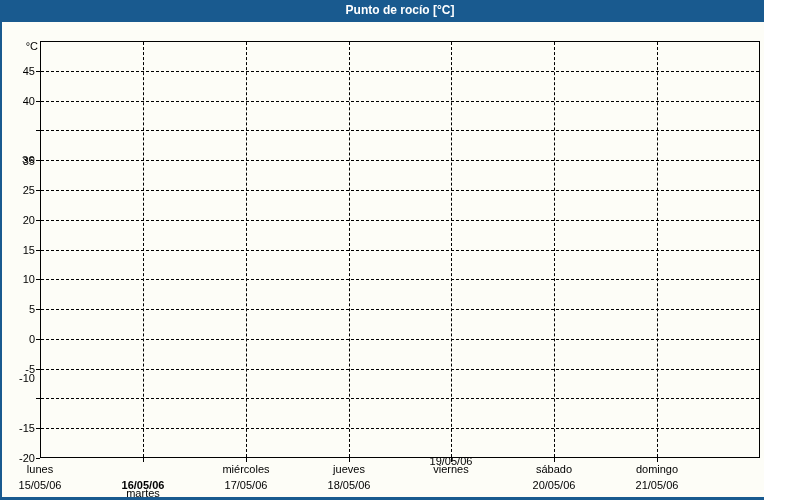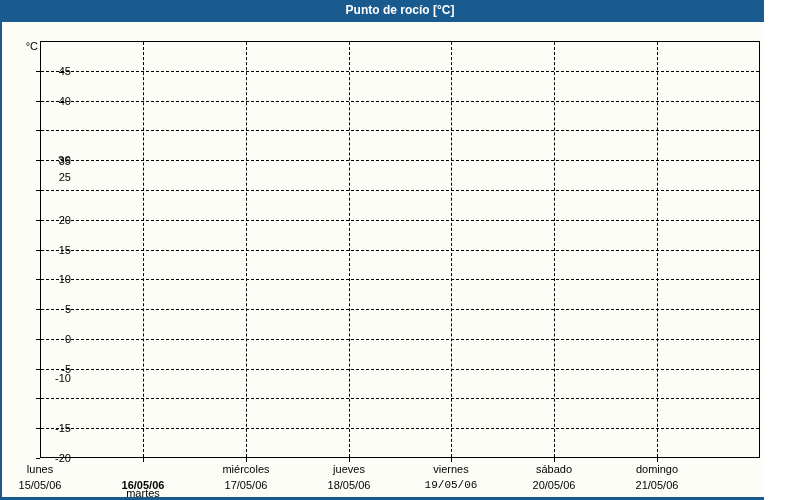--- a/index.html
+++ b/index.html
@@ -29,21 +29,21 @@
     position: absolute; left: 40px; top: 41px; width: 720px; height: 417px;
     border: 1px solid #000000; box-sizing: border-box;
     background: #fdfdf7;
   }
   .hgrid { position: absolute; height: 0; border-top: 1px dashed #000000; }
   .vgrid { position: absolute; width: 0; border-left: 1px dashed #000000; }
   .ytick { position: absolute; width: 4px; height: 1px; background: #000000; }
   .xtick { position: absolute; width: 1px; height: 4px; background: #000000; }
   .ylabel {
     position: absolute; left: 0; width: 35px; height: 14px;
-    font-size: 11px; line-height: 14px; text-align: right; color: #000000; padding-left: 36px;
+    font-size: 11px; line-height: 14px; text-align: right; color: #000000;
   }
   #y-unit-label {
     position: absolute; left: 0; top: 39px; width: 38px; height: 14px;
     font-size: 11px; line-height: 14px; text-align: right; color: #000000;
   }
   .xday {
     position: absolute; width: 110px; height: 14px;
     font-size: 11px; line-height: 14px; text-align: center; color: #000000;
   }
 </style>
@@ -66,21 +66,21 @@
       <div class="ytick" style="left: 36px; top: 101px;"></div>
       <div class="ylabel" style="top: 94px;">40</div>
       <div class="hgrid" style="left: 41px; top: 130px; width: 718px;"></div>
       <div class="ytick" style="left: 36px; top: 130px;"></div>
       <div class="ylabel" style="top: 123px; margin-top: 31px;">35</div>
       <div class="hgrid" style="left: 41px; top: 160px; width: 718px;"></div>
       <div class="ytick" style="left: 36px; top: 160px;"></div>
       <div class="ylabel" style="top: 153px; font-family: Liberation Mono, monospace;">30</div>
       <div class="hgrid" style="left: 41px; top: 190px; width: 718px;"></div>
       <div class="ytick" style="left: 36px; top: 190px;"></div>
-      <div class="ylabel" style="top: 170px;">25</div>
+      <div class="ylabel" style="top: 183px;">25</div>
       <div class="hgrid" style="left: 41px; top: 220px; width: 718px;"></div>
       <div class="ytick" style="left: 36px; top: 220px;"></div>
       <div class="ylabel" style="top: 213px;">20</div>
       <div class="hgrid" style="left: 41px; top: 250px; width: 718px;"></div>
       <div class="ytick" style="left: 36px; top: 250px;"></div>
       <div class="ylabel" style="top: 243px;">15</div>
       <div class="hgrid" style="left: 41px; top: 279px; width: 718px;"></div>
       <div class="ytick" style="left: 36px; top: 279px;"></div>
       <div class="ylabel" style="top: 272px;">10</div>
       <div class="hgrid" style="left: 41px; top: 309px; width: 718px;"></div>
@@ -114,19 +114,19 @@
       <div class="xtick" style="left: 657px; top: 458px;"></div>
       <div class="xday" style="left: -15px; top: 462px;">lunes</div>
       <div class="xday" style="left: -15px; top: 478px;">15/05/06</div>
       <div class="xday" style="left: 88px; top: 486px;">martes</div>
       <div class="xday" style="left: 88px; top: 478px; font-weight: bold;">16/05/06</div>
       <div class="xday" style="left: 191px; top: 462px;">miércoles</div>
       <div class="xday" style="left: 191px; top: 478px;">17/05/06</div>
       <div class="xday" style="left: 294px; top: 462px;">jueves</div>
       <div class="xday" style="left: 294px; top: 478px;">18/05/06</div>
       <div class="xday" style="left: 396px; top: 462px;">viernes</div>
-      <div class="xday" style="left: 396px; top: 478px; font-family: Liberation Mono, monospace;">19/05/06</div>
+      <div class="xday" style="left: 396px; top: 454px;">19/05/06</div>
       <div class="xday" style="left: 499px; top: 462px;">sábado</div>
       <div class="xday" style="left: 499px; top: 478px;">20/05/06</div>
       <div class="xday" style="left: 602px; top: 462px;">domingo</div>
       <div class="xday" style="left: 602px; top: 478px;">21/05/06</div>
     </div>
 </div>
 
 </body></html>

